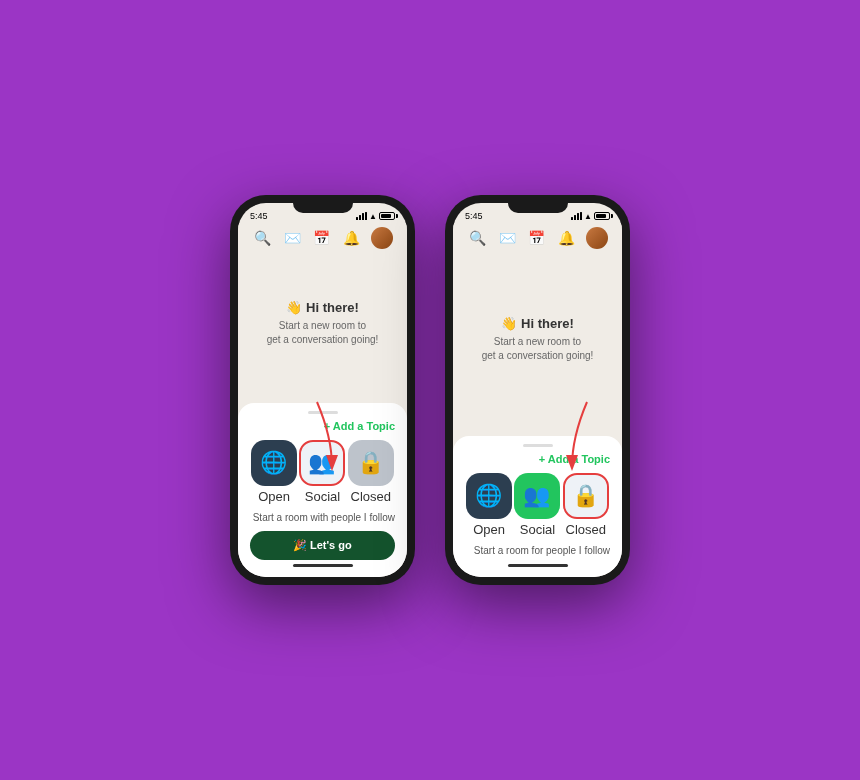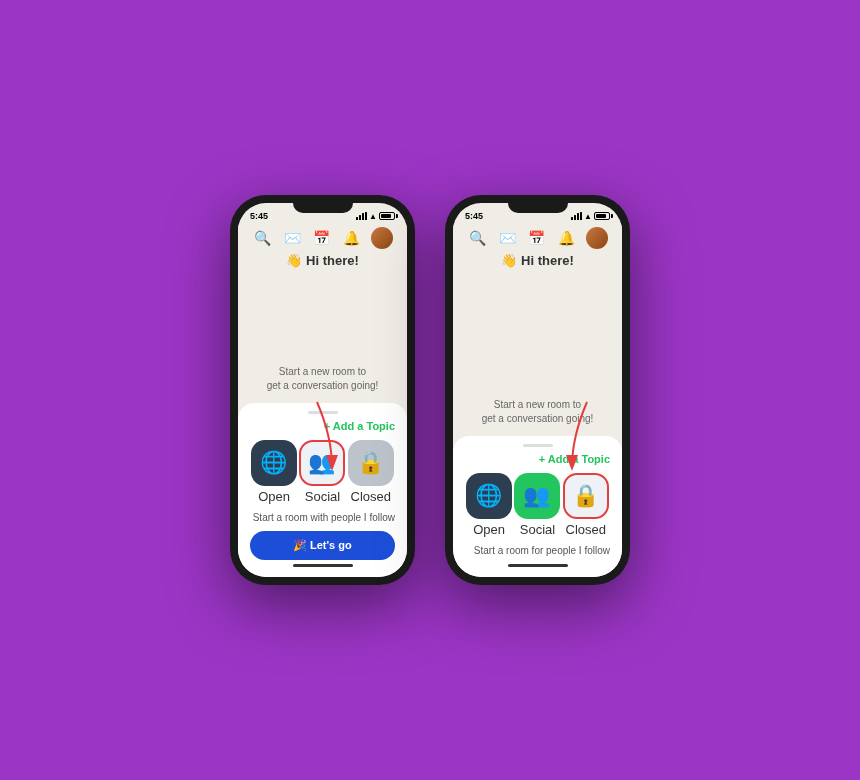--- a/index.html
+++ b/index.html
@@ -54,21 +54,21 @@
       align-items: center;
       padding: 6px 12px 2px;
       font-size: 8px;
       font-weight: 600;
       color: #000;
       position: relative;
       z-index: 5;
       margin-top: 2px;
     }
 
-    .status-time { font-size: 9px; font-weight: 700; }
+    .status-time { font-size: 9px; font-weight: 400; }
 
     .status-icons {
       display: flex;
       align-items: center;
       gap: 2px;
       font-size: 7px;
     }
 
     .signal-bars {
       display: flex;
@@ -139,21 +139,21 @@
       border-radius: 50%;
       background: linear-gradient(135deg, #c87941, #8b4513);
       overflow: hidden;
     }
 
     .main-content {
       flex: 1;
       display: flex;
       flex-direction: column;
       align-items: center;
-      justify-content: space-between;
+      justify-content: center;
       padding-bottom: 10px;
     }
 
     .hi-text {
       font-size: 13px;
       font-weight: 600;
       color: #333;
       margin-bottom: 4px;
     }
 
@@ -226,21 +226,21 @@
       font-size: 10px;
       color: #555;
       text-align: right;
       margin-bottom: 8px;
     }
 
     .action-btn {
       display: block;
       width: 100%;
       padding: 8px;
-      background: #1d4ed8;
+      background: #14532d;
       color: #fff;
       border: none;
       border-radius: 20px;
       font-size: 11px;
       font-weight: 700;
       text-align: center;
       cursor: pointer;
     }
 
     .home-indicator {

